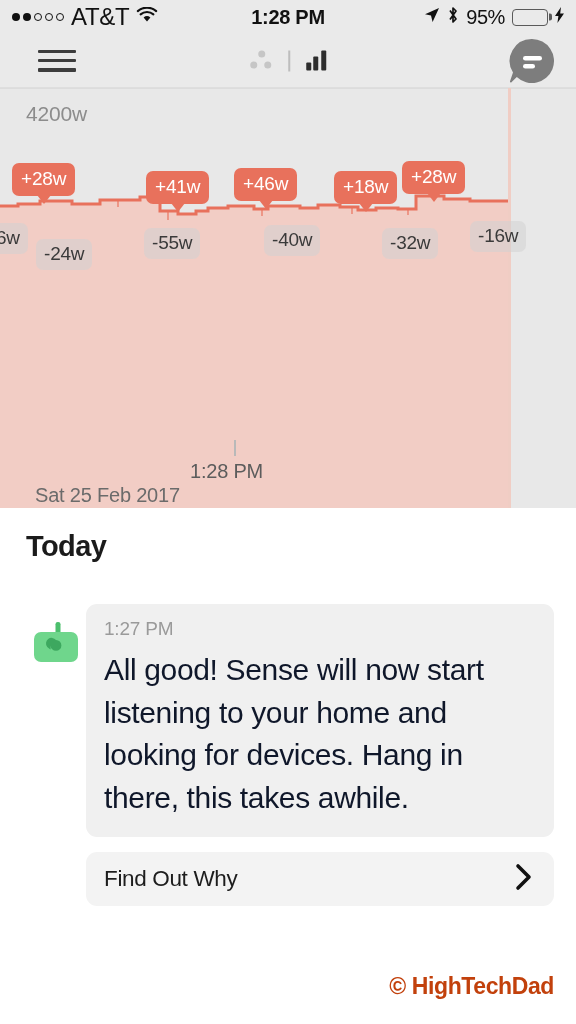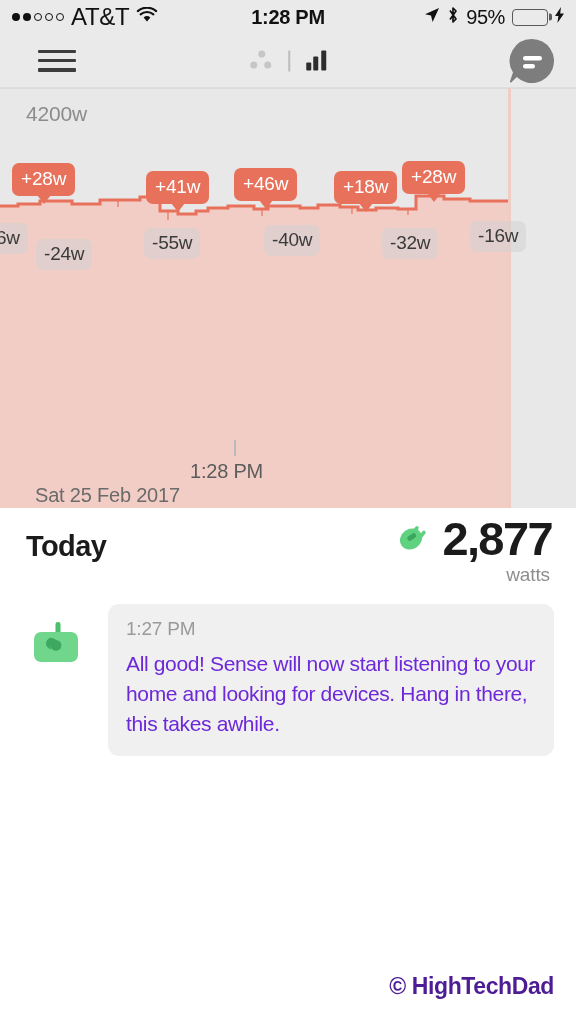--- a/index.html
+++ b/index.html
@@ -244,36 +244,36 @@
   
   .msg-row {
     position: absolute;
     top: 96px; left: 0;
     width: 576px;
     display: flex;
     padding: 0 22px 0 34px;
   }
   .avatar { width: 52px; flex: 0 0 52px; margin-top: 18px; }
 
-  .msg-col { flex: 1 1 auto; margin-left: 22px; }
+  .msg-col { flex: 1 1 auto; }
 
   .msg-bubble {
     background: #f0f0f0;
     border-radius: 11px;
     padding: 14px 18px 18px;
   }
   .msg-time {
     font-size: 19px;
     color: #9a9a9a;
     margin-bottom: 9px;
     letter-spacing: -0.2px;
   }
   .msg-text {
-    font-size: 21px;
-    color: #6d28d9;
+    font-size: 30px;
+    color: #0f172a;
     line-height: 1.42;
     letter-spacing: -0.35px;
   }
 
   .action-row {
     margin-top: 15px;
     background: #f3f3f3;
     border-radius: 11px;
     height: 54px;
     display: flex;
@@ -286,21 +286,21 @@
     color: #1d1d1d;
     letter-spacing: -0.35px;
   }
 
   
   .watermark {
     position: absolute;
     right: 22px; bottom: 24px;
     font-size: 23px;
     font-weight: 700;
-    color: #4c1d95;
+    color: #c2410c;
     letter-spacing: -0.4px;
     margin-left: 25px;
   }
 </style>
 </head>
 <body>
 
 <div id="app">
 
   <div class="status-bar">
@@ -429,50 +429,44 @@
     <div class="axis-tick" style="left:234px; top:352px;"></div>
     <div class="axis-time" style="left:190px; top:372px;">1:28 PM</div>
     <div class="axis-date" style="top:396px;">Sat 25 Feb 2017</div>
   </div>
 
   <div class="today-panel">
 
     <div class="today-header">
       <div class="today-title">Today</div>
 
-      <div class="watt-block">
-        <div class="watt-row">
-          <span>
-            <svg width="34" height="34" viewBox="0 0 34 34">
-              <ellipse cx="15" cy="19" rx="11.5" ry="10" fill="#5fd17f" transform="rotate(-35 15 19)"></ellipse>
-              <rect x="17.5" y="5.5" width="3.6" height="9" rx="1.8" fill="#5fd17f" transform="rotate(38 19.3 10)"></rect>
-              <rect x="24.5" y="10" width="3.6" height="9" rx="1.8" fill="#5fd17f" transform="rotate(38 26.3 14.5)"></rect>
-              <rect x="11" y="14.5" width="9.5" height="5" rx="2.5" fill="#3aa85c" transform="rotate(-35 15.7 17)"></rect>
-            </svg>
-          </span>
-          <span class="watt-value">2,877</span>
-        </div>
-        <span class="watt-unit">watts</span>
-      </div>
     </div>
 
     <div class="msg-row">
       <div class="avatar">
         <svg width="52" height="48" viewBox="0 0 52 48">
           <rect x="21.5" y="0" width="5" height="13" rx="2.2" fill="#4cbf6d"></rect>
           <rect x="0" y="10" width="44" height="30" rx="7" fill="#6fd68c"></rect>
           <path d="M22 18 a5.4 5.4 0 1 1 -5.4 5.4 l0 3.6 a0.4 0.4 0 0 1 -0.6 0.34 l-2.8 -2.4 A5.4 5.4 0 0 1 22 18 Z" fill="#3da85f"></path>
         </svg>
       </div>
 
       <div class="msg-col">
         <div class="msg-bubble">
           <div class="msg-time">1:27 PM</div>
           <div class="msg-text">All good! Sense will now start listening to your home and looking for devices. Hang in there, this takes awhile.</div>
         </div>
 
+        <div class="action-row">
+          <span class="action-label">Find Out Why</span>
+          <span>
+            <svg width="20" height="28" viewBox="0 0 20 28">
+              <path d="M4 3 L15 14 L4 25" stroke="#111" stroke-width="3.6" fill="none" stroke-linecap="round" stroke-linejoin="round"></path>
+            </svg>
+          </span>
+        </div>
       </div>
     </div>
 
     <div class="watermark">© HighTechDad</div>
   </div>
 
 </div>
 
 </body></html>

